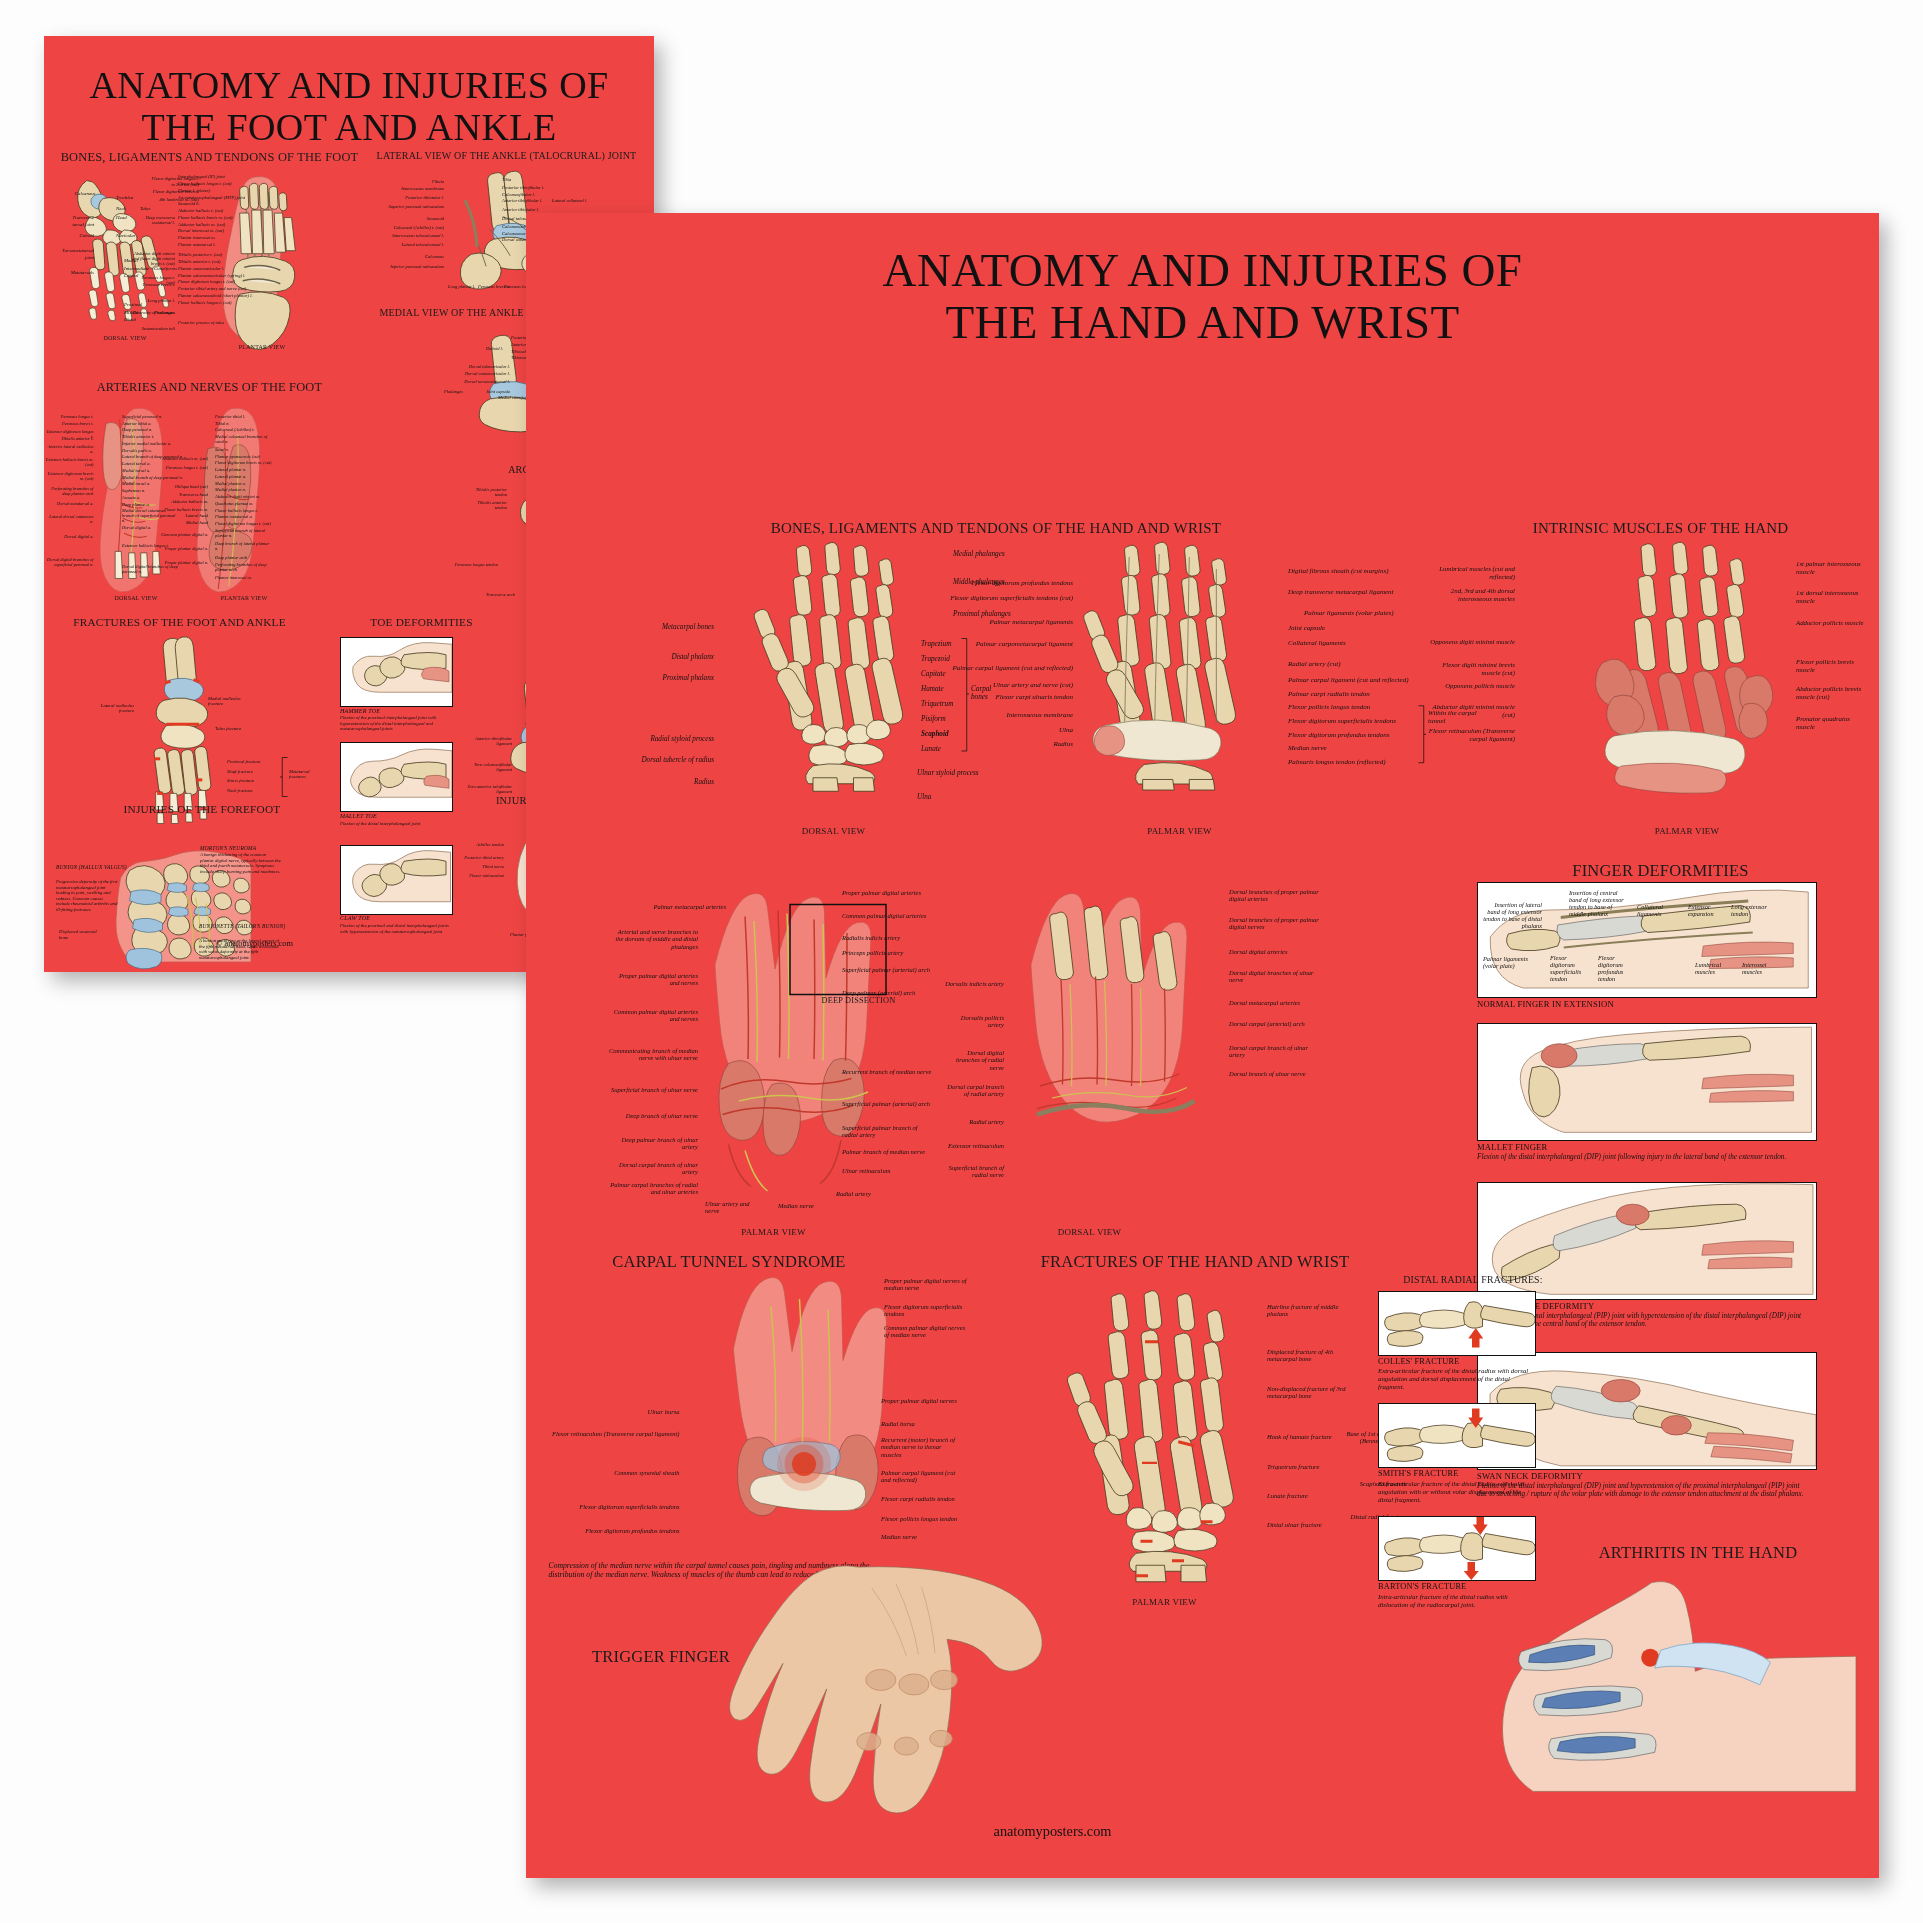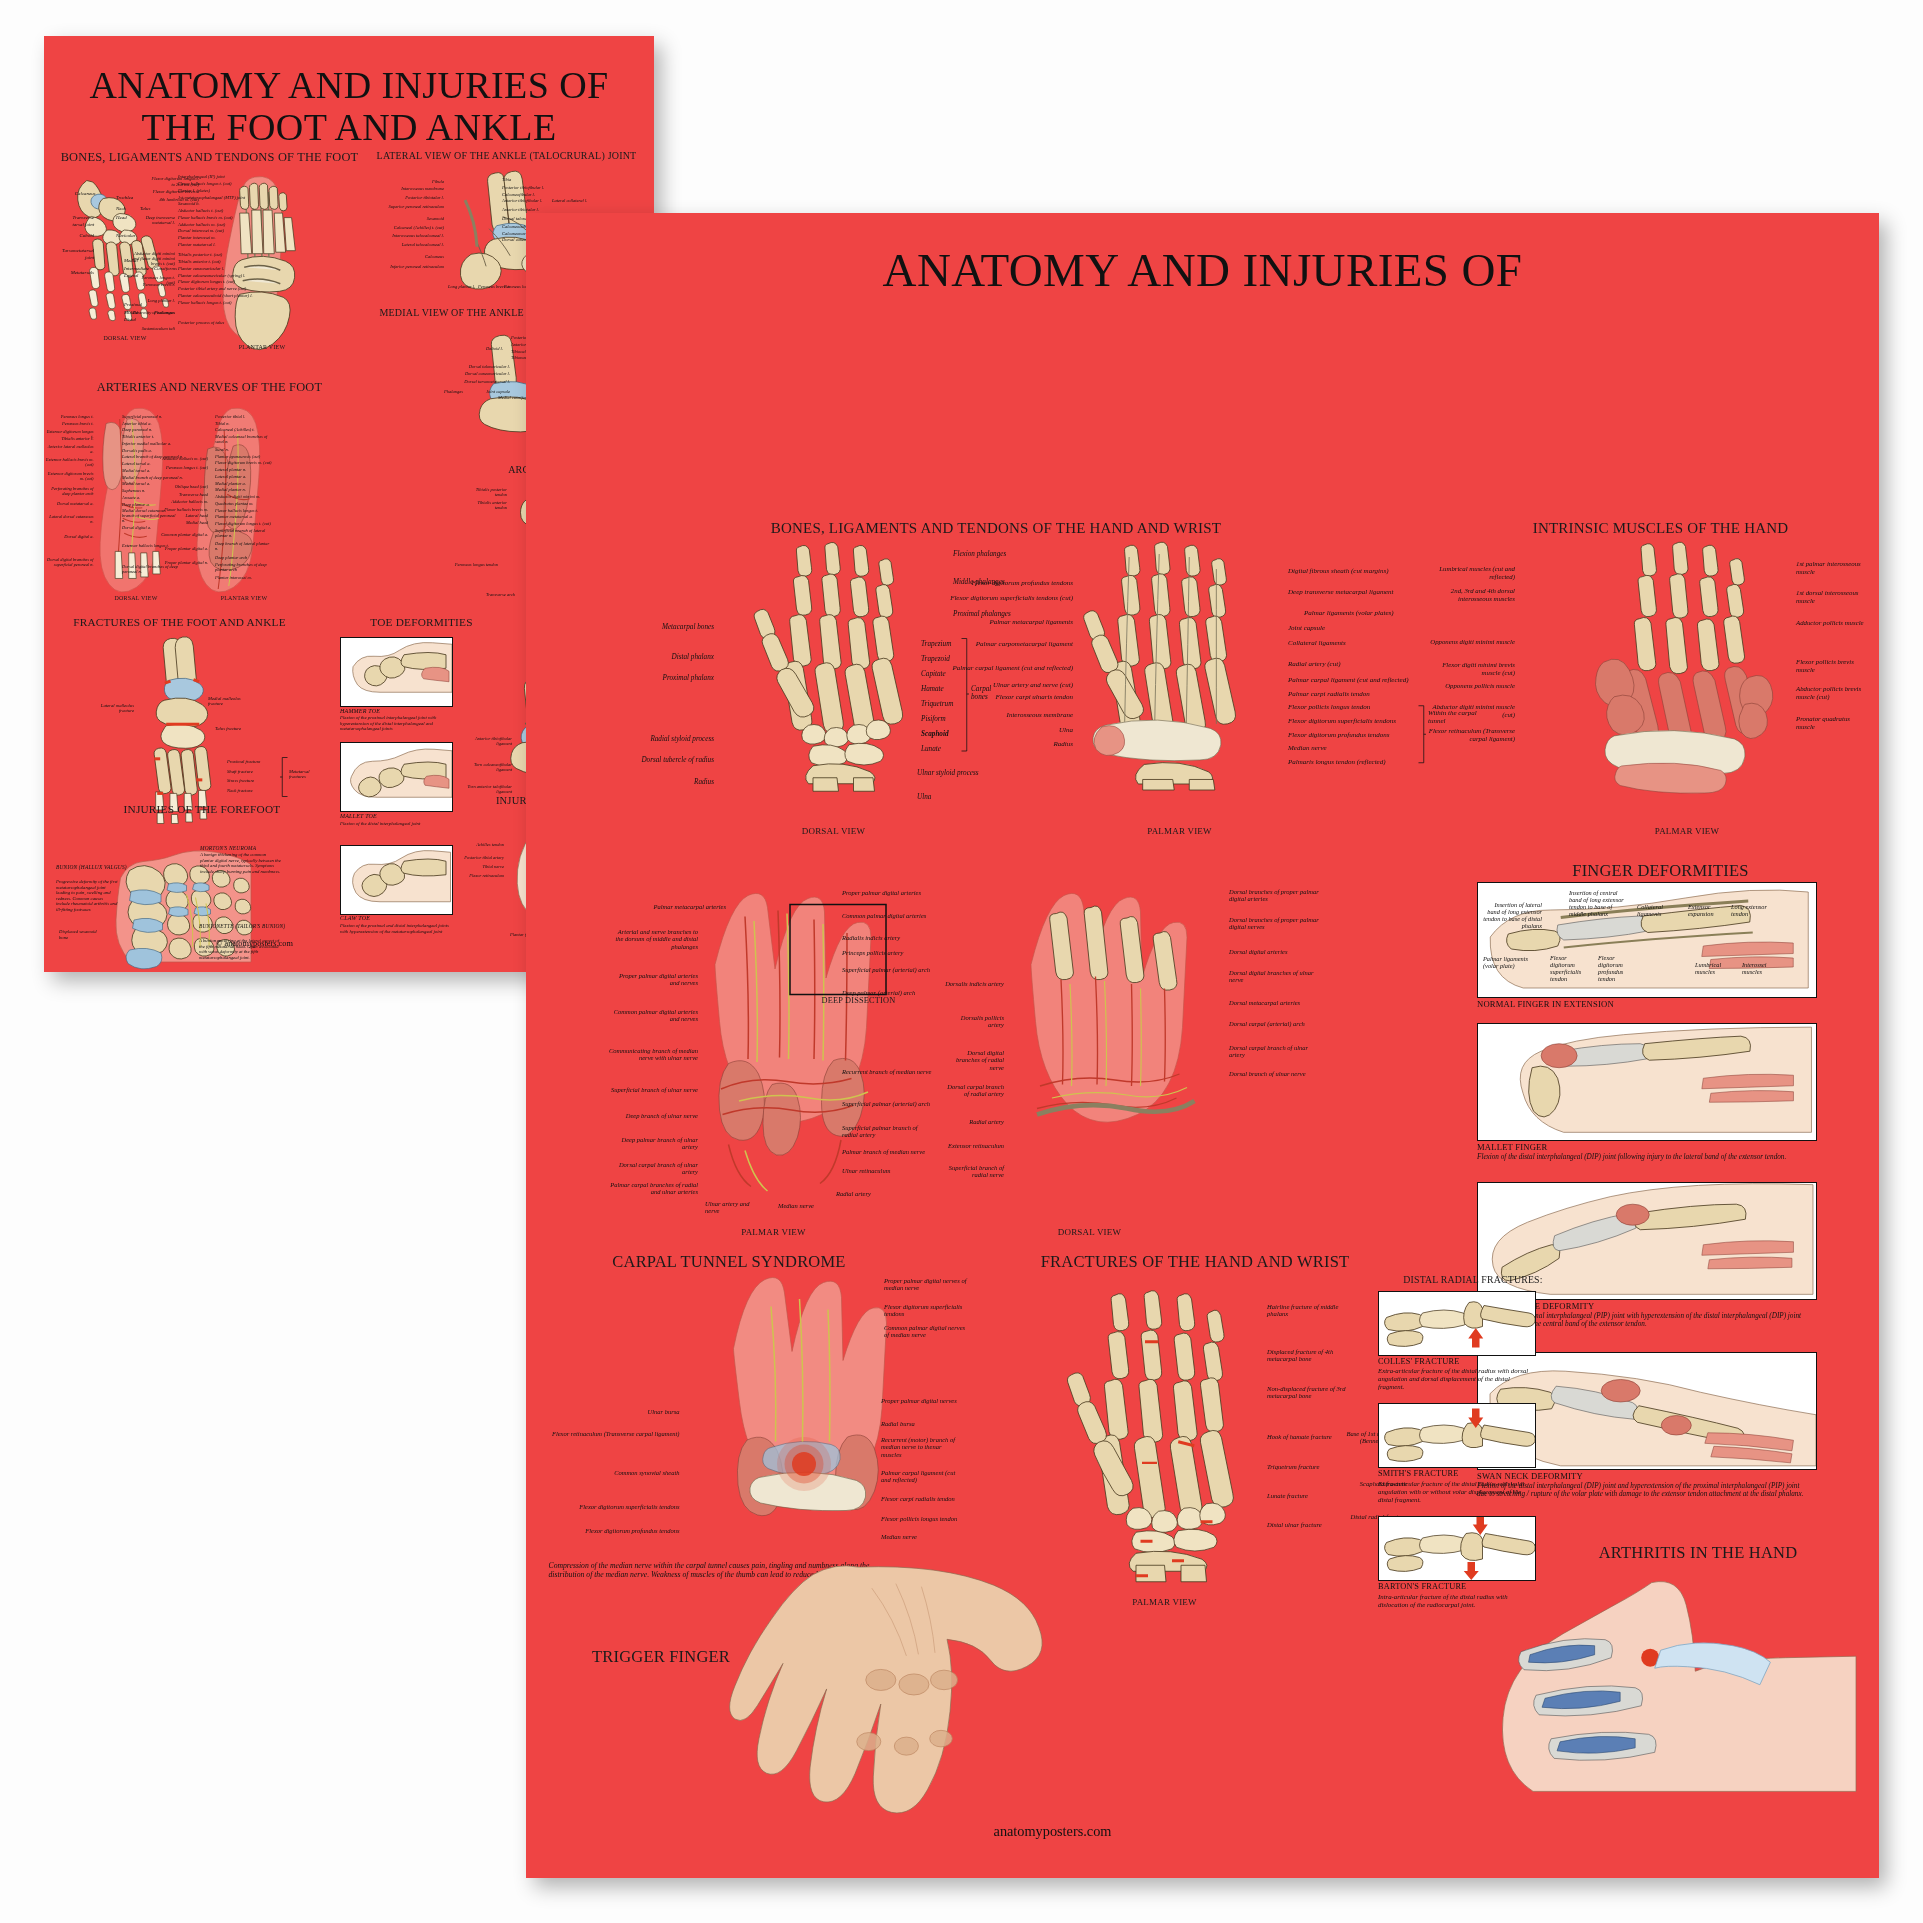--- a/index.html
+++ b/index.html
@@ -583,20 +583,21 @@
       <div class="cap-body" style="position:absolute;left:15px;top:893px;width:47px;font-size:4.7px;">Displaced sesamoid bone</div>
 
       <div class="credit" style="left:0;top:903px;width:421px;font-size:8.3px;">© anatomyposters.com</div>
     </div>
   </div>
 
   <div class="poster" id="poster-hand" style="left:526px;top:213px;width:1353px;height:1665px;">
     <div class="poster-inner">
 
       <div class="poster-title" style="position:absolute;left:0;top:32px;width:100%;font-size:47px;">ANATOMY AND INJURIES OF</div>
+      <div class="poster-title" style="position:absolute;left:0;top:84px;width:100%;font-size:47px;">THE HAND AND WRIST</div>
 
       <div class="section-head" style="position:absolute;left:38px;top:307px;width:864px;font-size:15px;">BONES, LIGAMENTS AND TENDONS OF THE HAND AND WRIST</div>
       <div class="section-head" style="position:absolute;left:939px;top:307px;width:391px;font-size:15px;">INTRINSIC MUSCLES OF THE HAND</div>
 
       <svg class="art" style="left:215px;top:329px;" width="195" height="248" viewBox="0 0 260 330">
         <g class="bone">
 
           <path d="M78 6 q9 -5 13 4 l3 24 q2 9 -7 11 q-9 2 -11 -7 l-2 -25 q-1 -6 4 -7z"></path>
           <path d="M116 2 q9 -5 13 4 l3 26 q2 9 -7 11 q-9 2 -11 -7 l-2 -27 q-1 -6 4 -7z"></path>
           <path d="M154 6 q9 -5 13 4 l3 24 q2 9 -7 11 q-9 2 -11 -7 l-2 -25 q-1 -6 4 -7z"></path>
@@ -627,21 +628,21 @@
           <path d="M150 244 q16 -4 22 8 q4 10 -6 15 q-16 6 -24 -4 q-4 -12 8 -19z"></path>
           <path d="M176 238 q16 -4 22 8 q4 10 -6 15 q-16 6 -24 -4 q-4 -12 8 -19z"></path>
           <path d="M96 272 q26 -6 42 6 q8 8 0 16 q-22 10 -44 0 q-8 -10 2 -22z"></path>
           <path d="M144 270 q26 -6 42 6 q8 8 0 16 q-22 10 -44 0 q-8 -10 2 -22z"></path>
         </g>
         <path class="bone" d="M96 298 q42 -8 76 8 q12 8 2 16 l-84 0 q-10 -10 6 -24z"></path>
         <path class="bone" d="M96 314 l32 0 l2 18 l-34 0 z"></path>
         <path class="bone" d="M150 314 l26 0 l2 18 l-28 0 z"></path>
       </svg>
 
-      <div class="lbl" style="left:427px;top:337px;font-size:7.2px;">Flexion phalanges</div>
+      <div class="lbl" style="left:427px;top:337px;font-size:7.2px;">Medial phalanges</div>
       <div class="lbl" style="left:427px;top:365px;font-size:7.2px;">Middle phalanges</div>
       <div class="lbl" style="left:427px;top:397px;font-size:7.2px;">Proximal phalanges</div>
       <div class="lbl" style="left:395px;top:427px;font-size:7.2px;">Trapezium</div>
       <div class="lbl" style="left:395px;top:442px;font-size:7.2px;">Trapezoid</div>
       <div class="lbl" style="left:395px;top:457px;font-size:7.2px;">Capitate</div>
       <div class="lbl" style="left:395px;top:472px;font-size:7.2px;">Hamate</div>
       <div class="lbl" style="left:395px;top:487px;font-size:7.2px;">Triquetrum</div>
       <div class="lbl" style="left:395px;top:502px;font-size:7.2px;">Pisiform</div>
       <div class="lbl" style="left:395px;top:517px;font-size:7.2px;font-weight:bold;">Scaphoid</div>
       <div class="lbl" style="left:395px;top:532px;font-size:7.2px;">Lunate</div>

